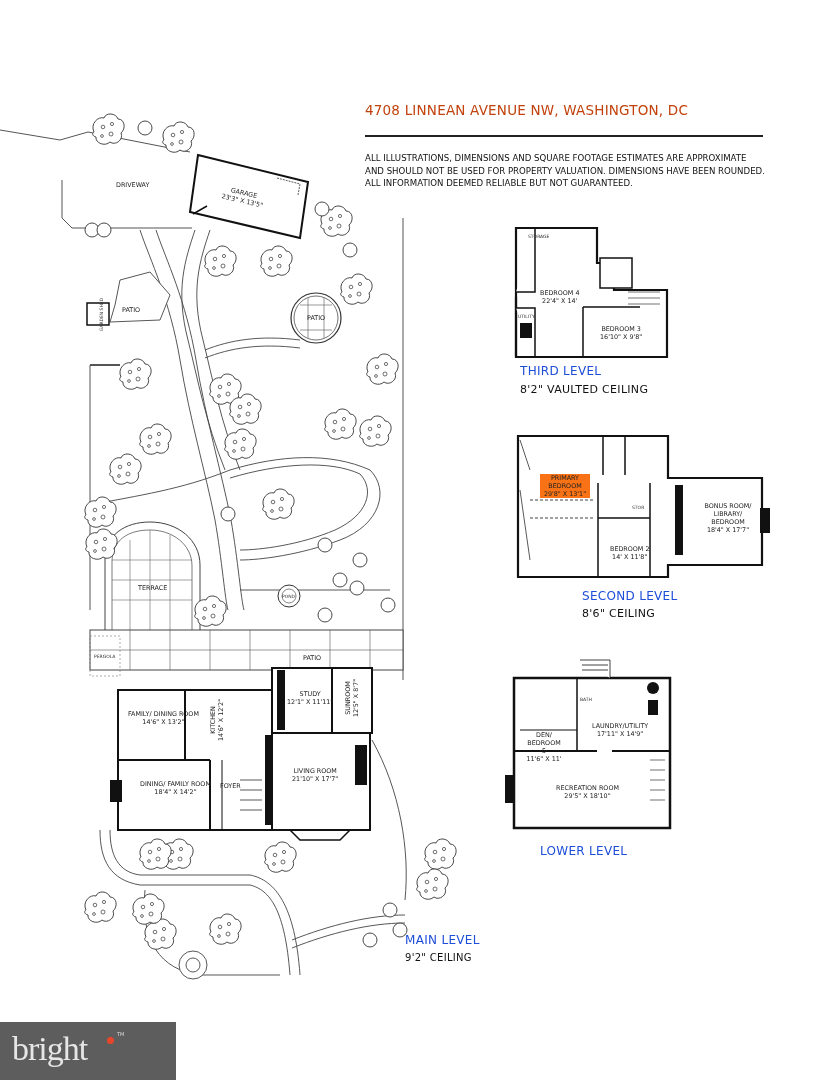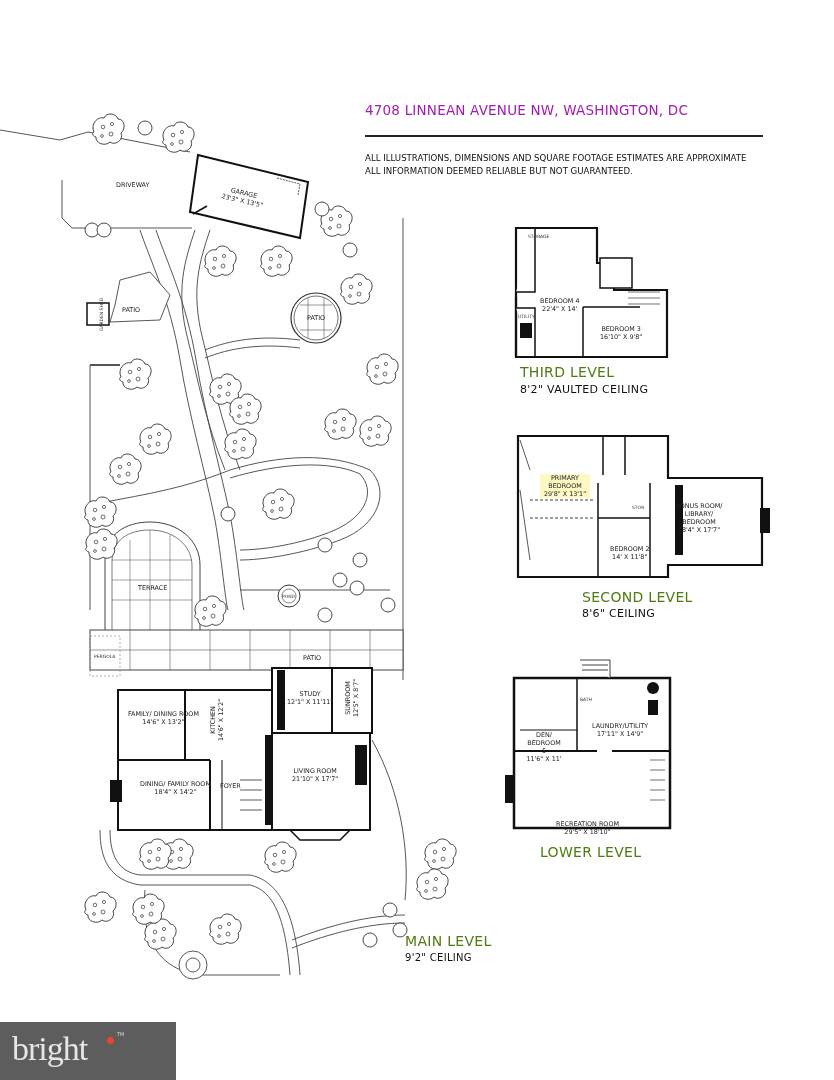--- a/index.html
+++ b/index.html
@@ -1,21 +1,21 @@
 <!DOCTYPE html>
 <html><head>
 <meta charset="utf-8">
 <style>
   html, body { margin:0; padding:0; background:#ffffff; }
   body { width:834px; height:1080px; position:relative; overflow:hidden; font-family:"DejaVu Sans", sans-serif; color:#111; }
   .abs { position:absolute; }
-  .hdr-title { left:365px; top:102px; font-size:13.5px; letter-spacing:0.2px; color:#a21caf; white-space:nowrap; }
+  .hdr-title { left:365px; top:102px; font-size:13.5px; letter-spacing:0.2px; color:#c2410c; white-space:nowrap; }
   .hdr-rule { left:365px; top:135px; width:398px; height:1.5px; background:#222; }
   .disc { left:365px; top:152px; font-size:8.6px; line-height:12.5px; color:#111; white-space:nowrap; }
-  .lvl-title { font-size:14px; letter-spacing:0.3px; color:#4d7c0f; white-space:nowrap; }
+  .lvl-title { font-size:12px; letter-spacing:0.3px; color:#1d4ed8; white-space:nowrap; }
   .lvl-sub { font-size:11px; letter-spacing:0.3px; color:#111; white-space:nowrap; }
   .room { font-size:6.4px; line-height:8px; text-align:center; color:#222; white-space:nowrap; }
   .small { font-size:4.5px; color:#333; white-space:nowrap; }
   svg { position:absolute; left:0; top:0; }
   .logo { left:0; top:1022px; width:176px; height:58px; background:#5d5d5d; }
   .logo-bright { left:12px; top:1030px; font-family:Liberation Serif, serif; font-size:34px; color:#e6e6e6; letter-spacing:-1px;text-align:center; }
   .logo-mls { left:125px; top:1101px; font-size:17px; color:#e6e6e6; letter-spacing:0.5px; }
   .logo-dot { left:107px; top:1037px; width:7px; height:7px; border-radius:50%; background:#e8462b; }
   .logo-tm { left:117px; top:1031px; font-size:5px; color:#ddd; }
 </style>
@@ -203,20 +203,21 @@
     <rect x="648" y="700" width="10" height="15" fill="#111" stroke="none"></rect>
     <path d="M580,660 L610,660 L610,678 M582,665 L608,665 M582,670 L608,670" stroke-width="0.8"></path>
     <path d="M650,760 L665,760 M650,770 L665,770 M650,780 L665,780 M650,790 L665,790 M650,800 L665,800" stroke-width="0.6"></path>
   </g>
 </svg>
 
 <div class="abs hdr-title">4708 LINNEAN AVENUE NW, WASHINGTON, DC</div>
 <div class="abs hdr-rule"></div>
 <div class="abs disc">
   <div>ALL ILLUSTRATIONS, DIMENSIONS AND SQUARE FOOTAGE ESTIMATES ARE APPROXIMATE</div>
+  <div>AND  SHOULD NOT BE USED FOR PROPERTY VALUATION. DIMENSIONS HAVE BEEN ROUNDED.</div>
   <div>ALL INFORMATION DEEMED RELIABLE BUT NOT GUARANTEED.</div>
 </div>
 
 <div class="abs room" style="left:116px;top:181px;">DRIVEWAY</div>
 <div class="abs room" style="left:222px;top:189px;transform:rotate(13deg);">
   <div>GARAGE</div>
   <div>23'3" X 13'5"</div>
 </div>
 <div class="abs small" style="left:85px;top:312px;transform:rotate(-90deg);">GARDEN SHED</div>
 <div class="abs room" style="left:122px;top:306px;">PATIO</div>
@@ -250,61 +251,61 @@
   <div>FOYER</div>
 </div>
 <div class="abs room" style="left:292px;top:767px;">
   <div>LIVING ROOM</div>
   <div>21'10" X 17'7"</div>
 </div>
 <div class="abs lvl-title" style="left:405px;top:933px;">MAIN LEVEL</div>
 <div class="abs lvl-sub" style="left:405px;top:952px;font-size:10px;">9'2" CEILING</div>
 
 <div class="abs small" style="left:528px;top:234px;">STORAGE</div>
-<div class="abs room" style="left:540px;top:289px;margin-top:8px;">
+<div class="abs room" style="left:540px;top:289px;">
   <div>BEDROOM 4</div>
   <div>22'4" X 14'</div>
 </div>
 <div class="abs room" style="left:600px;top:325px;">
   <div>BEDROOM 3</div>
   <div>16'10" X 9'8"</div>
 </div>
 <div class="abs small" style="left:518px;top:314px;">UTILITY</div>
 <div class="abs lvl-title" style="left:520px;top:364px;">THIRD LEVEL</div>
 <div class="abs lvl-sub" style="left:520px;top:383px;">8'2" VAULTED CEILING</div>
 
 <div class="abs room" style="left:543px;top:474px;">
   <div>PRIMARY</div>
 </div>
-<div class="abs room" style="left:540px;top:474px;background:#fef9c3;">
+<div class="abs room" style="left:540px;top:474px;background:#f97316;">
   <div style="width:50px;white-space:normal;">PRIMARY BEDROOM</div>
   <div>29'8" X 13'1"</div>
 </div>
 <div class="abs room" style="left:610px;top:545px;">
   <div>BEDROOM 2</div>
   <div>14' X 11'8"</div>
 </div>
-<div class="abs room" style="left:674px;top:502px;text-align:center;">
+<div class="abs room" style="left:703px;top:502px;text-align:center;">
   <div style="width:50px;white-space:normal;">BONUS ROOM/ LIBRARY/ BEDROOM</div>
   <div>18'4" X 17'7"</div>
 </div>
 <div class="abs small" style="left:632px;top:505px;">STOR</div>
 <div class="abs lvl-title" style="left:582px;top:589px;">SECOND LEVEL</div>
 <div class="abs lvl-sub" style="left:582px;top:607px;">8'6" CEILING</div>
 
 <div class="abs room" style="left:526px;top:696px;margin-top:35px;">
   <div style="width:36px;white-space:normal;">DEN/ BEDROOM 5</div>
   <div>11'6" X 11'</div>
 </div>
 <div class="abs small" style="left:580px;top:697px;">BATH</div>
 <div class="abs room" style="left:592px;top:722px;">
   <div>LAUNDRY/UTILITY</div>
   <div>17'11" X 14'9"</div>
 </div>
-<div class="abs room" style="left:556px;top:784px;margin-top:36px;">
+<div class="abs room" style="left:556px;top:784px;">
   <div>RECREATION ROOM</div>
   <div>29'5" X 18'10"</div>
 </div>
 <div class="abs lvl-title" style="left:540px;top:844px;">LOWER LEVEL</div>
 
 <div class="abs logo"></div>
 <div class="abs logo-bright">bright</div>
 <div class="abs logo-dot"></div>
 <div class="abs logo-tm">TM</div>
 <div class="abs logo-mls">MLS</div>

